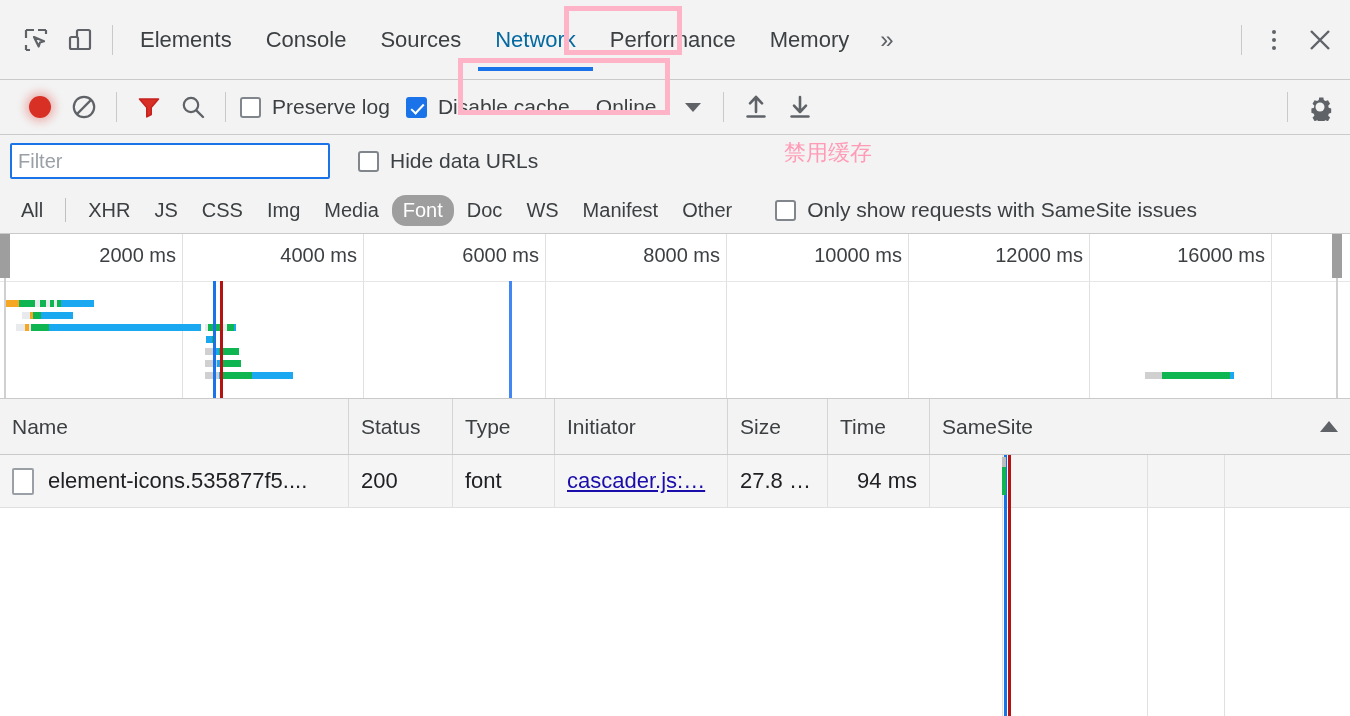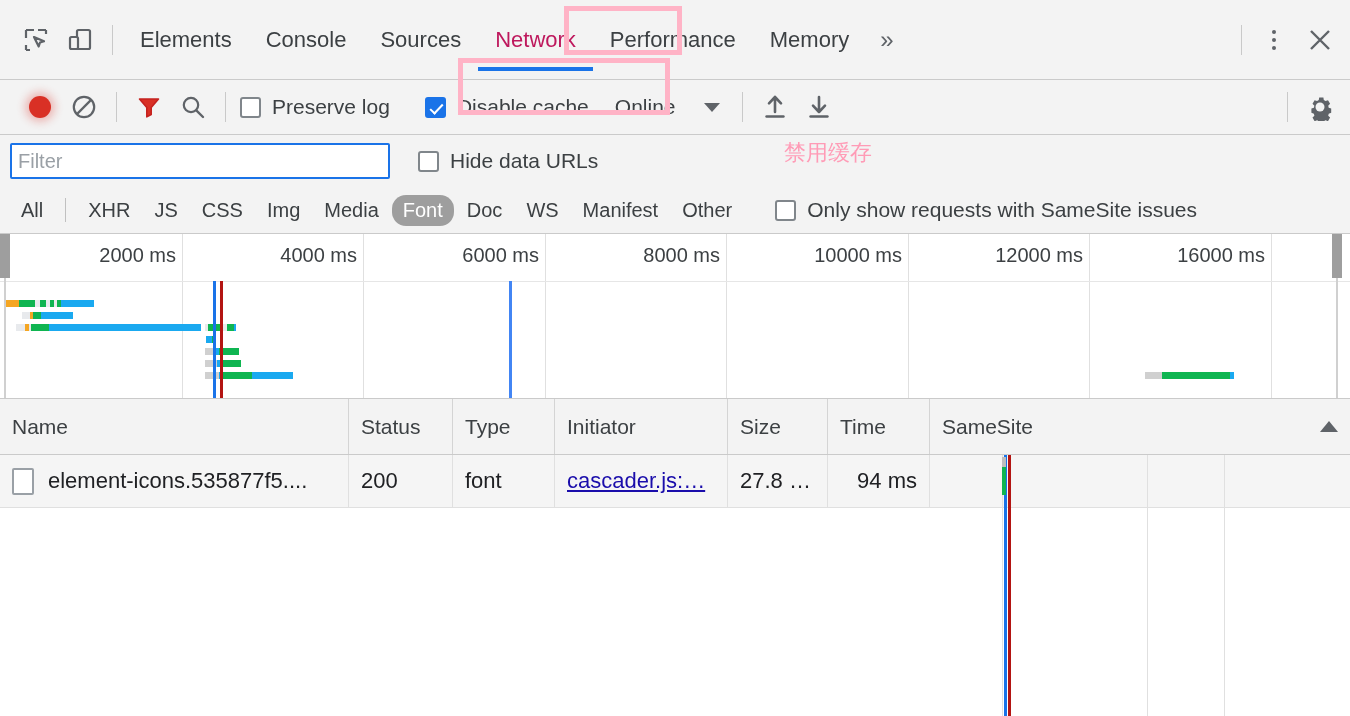--- a/index.html
+++ b/index.html
@@ -32,21 +32,21 @@
   .tab {
     font-size: 22px;
     color: #3c4043;
     padding: 0 17px;
     height: 63px;
     line-height: 63px;
     white-space: nowrap;
     position: relative;
     flex: 0 0 auto;
   }
-  .tab.active { color: #be185d; }
+  .tab.active { color: #0369a1; }
   .tab.active::after {
     content: "";
     position: absolute;
     left: 0; right: 0; bottom: 0;
     height: 4px;
     background: #1a73e8;
   }
   .tab-more { font-size: 24px; color: #5f6368; padding: 0 14px; }
   .tabbar-right { margin-left: auto; display: flex; align-items: center; }
   .kebab {
@@ -124,21 +124,21 @@
   
   .filterrow {
     height: 52px;
     background: #f3f3f3;
     display: flex;
     align-items: center;
     padding: 0 10px 0 10px;
     position: relative;
   }
   .filter-input {
-    width: 380px; height: 36px;
+    width: 320px; height: 36px;
     border: 2px solid #1a73e8;
     border-radius: 2px;
     background: #fff;
     font-size: 20px;
     color: #80868b;
     padding: 8px 6px;
     font-family: "Liberation Sans", sans-serif;
     outline: none;
   }
   .filter-input::placeholder { color: #9aa0a6; opacity: 1; }
@@ -343,21 +343,21 @@
       </svg>
     </div>
 
     <div class="vsep"></div>
 
     <div class="cb-wrap" style="margin-left:4px;">
       <span class="cb"></span>
       <span class="cb-label">Preserve log</span>
     </div>
 
-    <div class="cb-wrap" style="margin-left:35px;">
+    <div class="cb-wrap" style="margin-left:16px;">
       <span class="cb checked"></span>
       <span class="cb-label">Disable cache</span>
     </div>
 
     <div class="throttle">
       <span>Online</span>
       <span class="caret-d"></span>
     </div>
 
     <div class="vsep" style="margin-left:22px;"></div>

